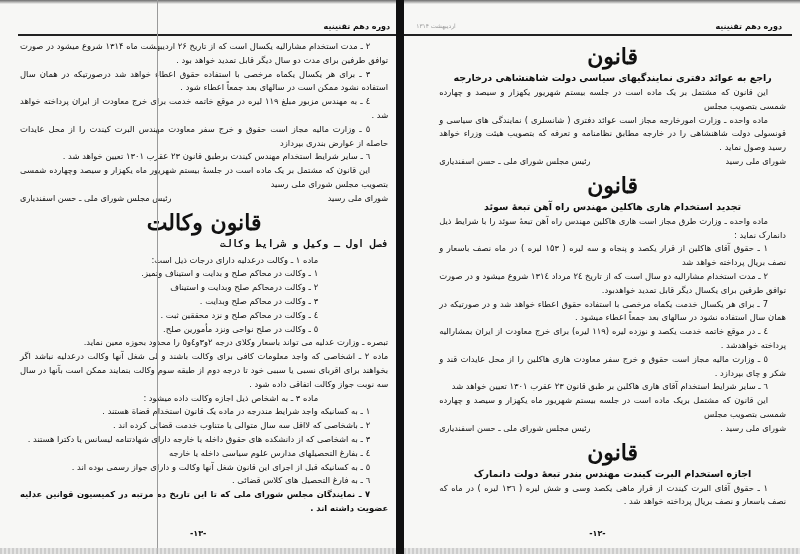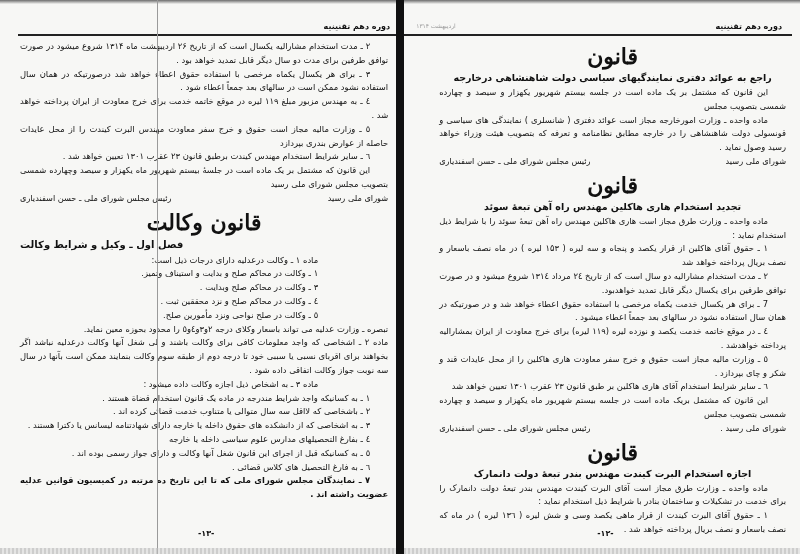--- a/index.html
+++ b/index.html
@@ -63,24 +63,24 @@
     text-align: center; font-size: 22px; line-height: 28px;
     font-weight: bold; margin: 2px 0 0 0; font-family: "DejaVu Serif", serif;
   }
   .law-subtitle {
     text-align: center; font-size: 9.5px; font-weight: bold; line-height: 16px;
   }
   .sig {
     display: flex; justify-content: space-between; font-size: 8.2px;
   }
   .chapter {
-    text-align: left; font-size: 10px; font-weight: bold; line-height: 18px;
+    text-align: right; font-size: 10px; font-weight: bold; line-height: 18px; font-family: Liberation Mono, monospace;
   }
   .page-number {
-    position: absolute; bottom: 16px; font-size: 8px; font-weight: bold; margin-left: 8px;
+    position: absolute; bottom: 16px; font-size: 8px; font-weight: bold;
   }
   .left .page-number { left: 190px; }
   .right .page-number { left: 193px; }
   .bold { font-weight: bold; }
 </style>
 </head>
 <body>
 
 <div class="spread">
 
@@ -98,20 +98,21 @@
       <p class="indent">این قانون که مشتمل بر یک ماده است در جلسهٔ بیستم شهریور ماه یکهزار و سیصد وچهارده شمسی بتصویب مجلس شورای ملی رسید</p>
       <div class="sig">
         <span>شورای ملی رسید</span>
         <span>رئیس مجلس شورای ملی ـ حسن اسفندیاری</span>
       </div>
 
       <div class="law-title">قانون وکالت</div>
       <div class="chapter">فصل اول ـ وکیل و شرایط وکالت</div>
       <p class="deep">ماده ۱ ـ وکالت درعدلیه دارای درجات ذیل است:</p>
       <p class="deep">۱ ـ وکالت در محاکم صلح و بدایت و استیناف وتمیز.</p>
+      <p class="deep">۲ ـ وکالت درمحاکم صلح وبدایت و استیناف</p>
       <p class="deep">۳ ـ وکالت در محاکم صلح وبدایت .</p>
       <p class="deep">٤ ـ وکالت در محاکم صلح و نزد محققین ثبت .</p>
       <p class="deep">٥ ـ وکالت در صلح نواحی ونزد مأمورین صلح.</p>
       <p>تبصره ـ وزارت عدلیه می تواند باسعار وکلای درجه ۲و۳و٤و٥ را محدود بحوزه معین نماید.</p>
       <p>ماده ۲ ـ اشخاصی که واجد معلومات کافی برای وکالت باشند و لی شغل آنها وکالت درعدلیه نباشد اگر بخواهند برای اقربای نسبی یا سببی خود تا درجه دوم از طبقه سوم وکالت بنمایند ممکن است بآنها در سال سه نوبت جواز وکالت اتفاقی داده شود .</p>
       <p class="deep">ماده ۳ ـ به اشخاص ذیل اجازه وکالت داده میشود :</p>
       <p class="indent">۱ ـ به کسانیکه واجد شرایط مندرجه در ماده یک قانون استخدام قضاة هستند .</p>
       <p class="indent">۲ ـ باشخاصی که لااقل سه سال متوالی یا متناوب خدمت قضائی کرده اند .</p>
       <p class="indent">۳ ـ به اشخاصی که از دانشکده های حقوق داخله یا خارجه دارای شهادتنامه لیسانس یا دکترا هستند .</p>
       <p class="indent">٤ ـ بفارغ التحصیلهای مدارس علوم سیاسی داخله یا خارجه</p>
@@ -136,36 +137,35 @@
       <div class="law-subtitle">راجع به عوائد دفتری نمایندگیهای سیاسی دولت شاهنشاهی درخارجه</div>
       <p class="indent">این قانون که مشتمل بر یک ماده است در جلسه بیستم شهریور یکهزار و سیصد و چهارده شمسی بتصویب مجلس</p>
       <p class="indent">ماده واحده ـ وزارت امورخارجه مجاز است عوائد دفتری ( شانسلری ) نمایندگی های سیاسی و قونسولی دولت شاهنشاهی را در خارجه مطابق نظامنامه و تعرفه که بتصویب هیئت وزراء خواهد رسید وصول نماید .</p>
       <div class="sig">
         <span>شورای ملی رسید</span>
         <span>رئیس مجلس شورای ملی ـ حسن اسفندیاری</span>
       </div>
 
       <div class="law-title">قانون</div>
       <div class="law-subtitle">تجدید استخدام هاری هاکلین مهندس راه آهن تبعهٔ سوئد</div>
-      <p class="indent">ماده واحده ـ وزارت طرق مجاز است هاری هاکلین مهندس راه آهن تبعهٔ سوئد را با شرایط ذیل استخدام نماید :</p>
+      <p class="indent">ماده واحده ـ وزارت طرق مجاز است هاری هاکلین مهندس راه آهن تبعهٔ سوئد را با شرایط ذیل دانمارک نماید :</p>
       <p class="indent">۱ ـ حقوق آقای هاکلین از قرار یکصد و پنجاه و سه لیره ( ۱۵۳ لیره ) در ماه نصف باسعار و نصف بریال پرداخته خواهد شد</p>
       <p class="indent">۲ ـ مدت استخدام مشارالیه دو سال است که از تاریخ ۲٤ مرداد ۱۳۱٤ شروع میشود و در صورت توافق طرفین برای یکسال دیگر قابل تمدید خواهدبود.</p>
       <p class="indent">7 ـ برای هر یکسال خدمت یکماه مرخصی با استفاده حقوق اعطاء خواهد شد و در صورتیکه در همان سال استفاده نشود در سالهای بعد جمعاً اعطاء میشود .</p>
       <p class="indent">٤ ـ در موقع خاتمه خدمت یکصد و نوزده لیره (۱۱۹ لیره) برای خرج معاودت از ایران بمشارالیه پرداخته خواهدشد .</p>
       <p class="indent">٥ ـ وزارت مالیه مجاز است حقوق و خرج سفر معاودت هاری هاکلین را از محل عایدات قند و شکر و چای بپردازد .</p>
       <p class="indent">٦ ـ سایر شرایط استخدام آقای هاری هاکلین بر طبق قانون ۲۳ عقرب ۱۳۰۱ تعیین خواهد شد</p>
       <p class="indent">این قانون که مشتمل بریک ماده است در جلسه بیستم شهریور ماه یکهزار و سیصد و چهارده شمسی بتصویب مجلس</p>
       <div class="sig">
         <span>شورای ملی رسید .</span>
         <span>رئیس مجلس شورای ملی ـ حسن اسفندیاری</span>
       </div>
 
       <div class="law-title">قانون</div>
       <div class="law-subtitle">اجازه استخدام البرت کیندت مهندس بندر تبعهٔ دولت دانمارک</div>
-      <p class="indent">ماده واحده ـ وزارت طرق مجاز است آقای البرت کیندت مهندس بندر تبعهٔ دولت دانمارک را برای خدمت در تشکیلات و ساختمان بنادر با شرایط ذیل استخدام نماید :</p>
       <p class="indent">۱ ـ حقوق آقای البرت کیندت از قرار ماهی یکصد وسی و شش لیره ( ۱۳٦ لیره ) در ماه که نصف باسعار و نصف بریال پرداخته خواهد شد .</p>
     </div>
 
     <div class="page-number">-۱۲-</div>
     <div class="bottom-edge"></div>
   </div>
 
   <div class="fold-center"></div>
 </div>
 

